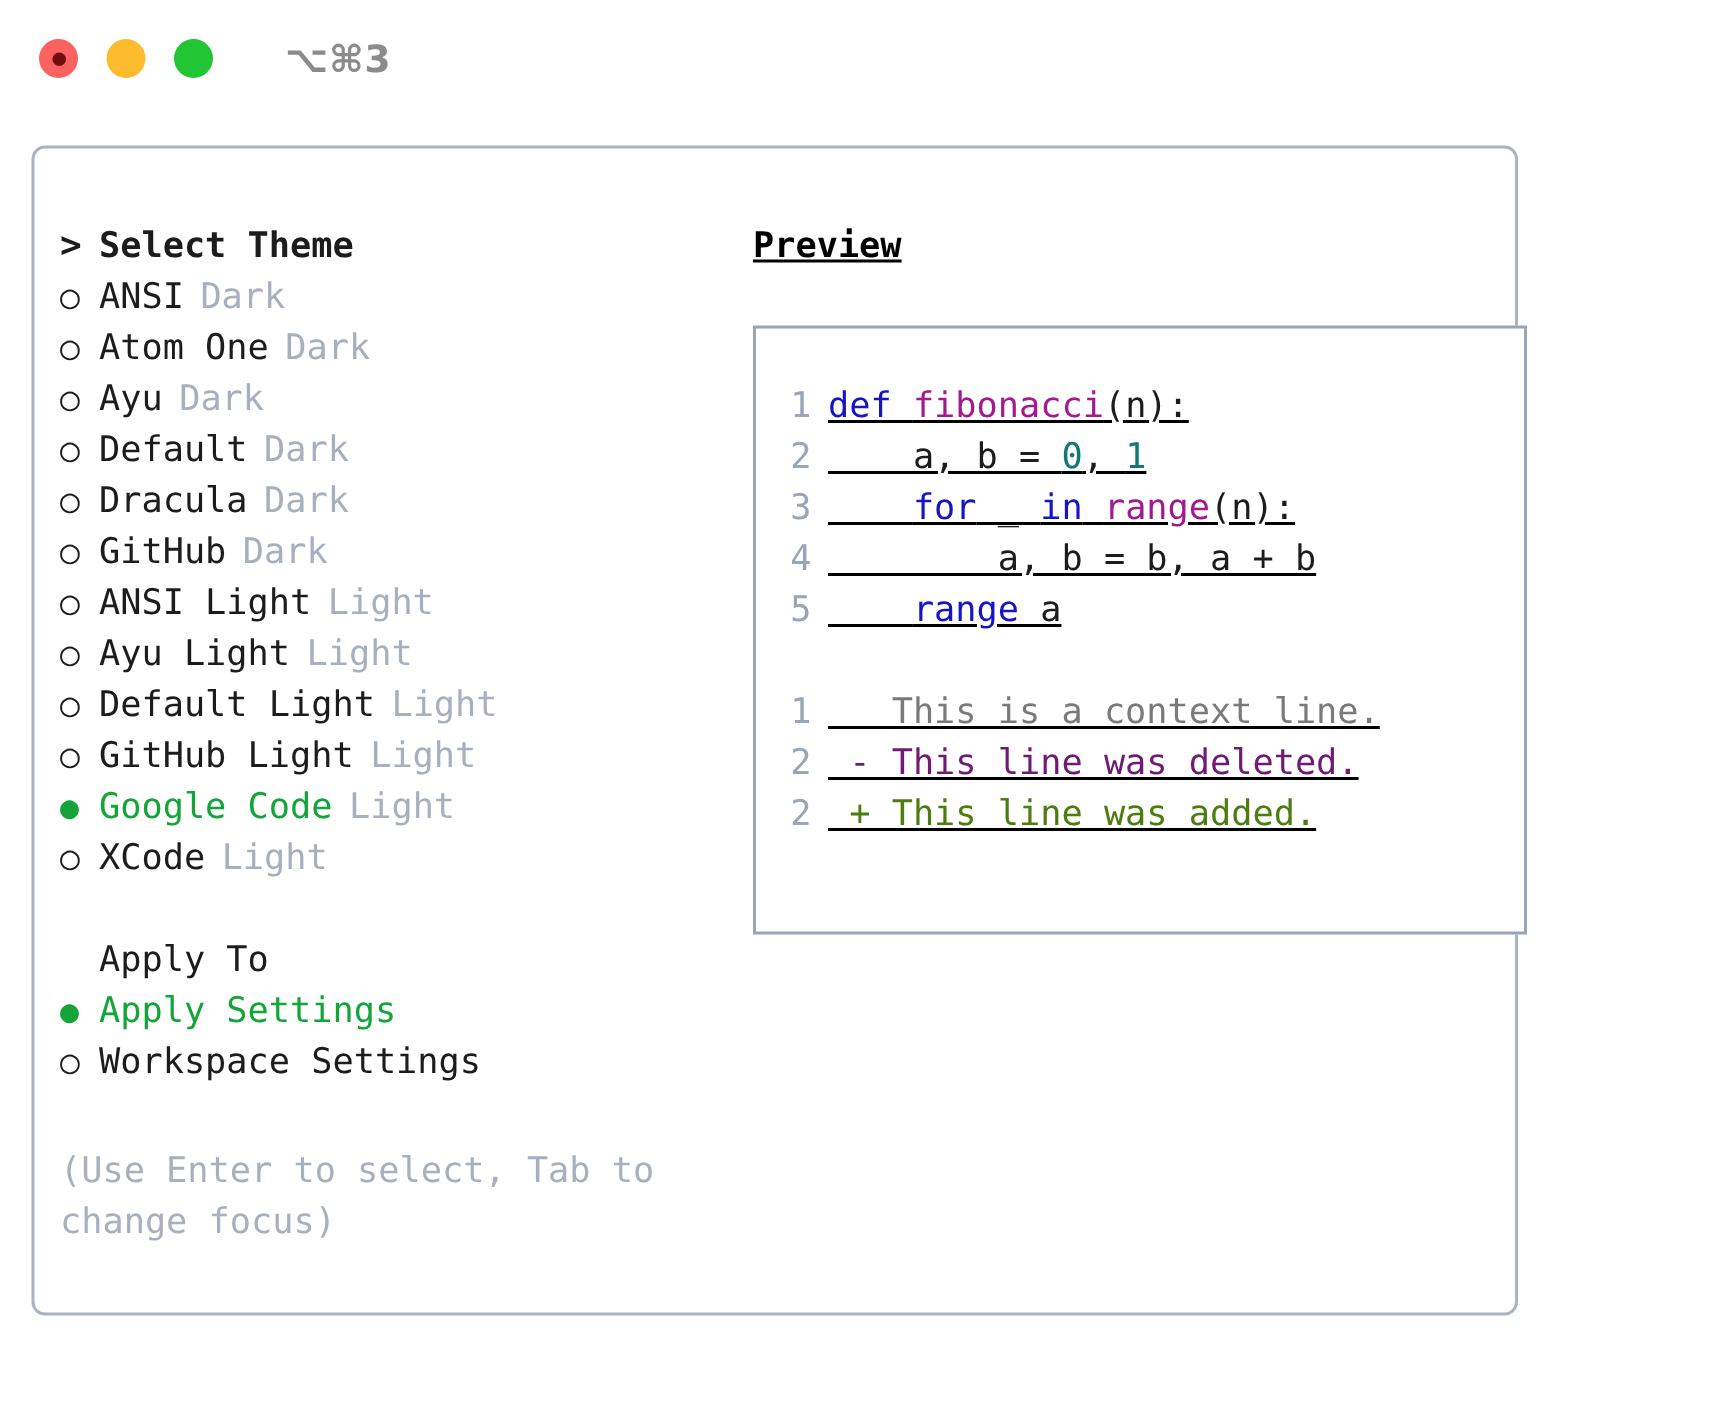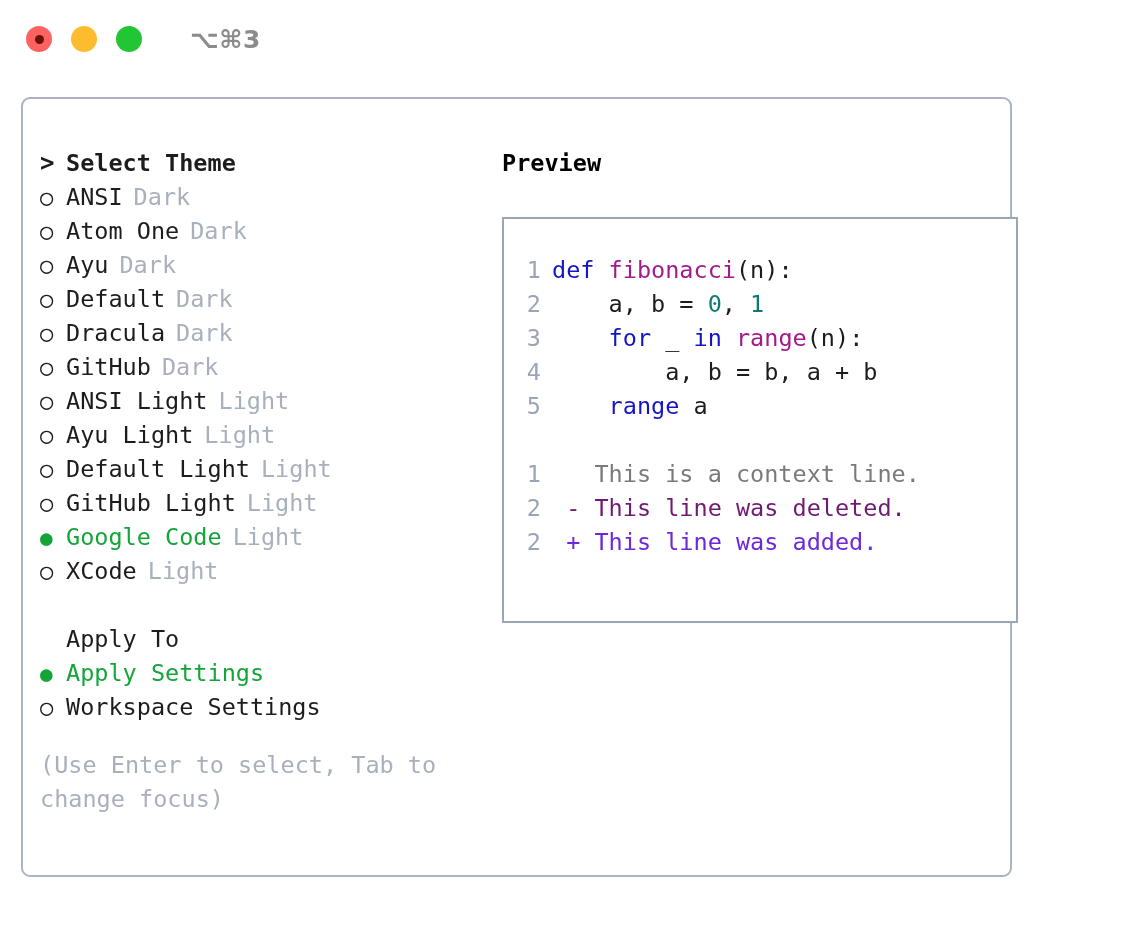--- a/index.html
+++ b/index.html
@@ -114,33 +114,34 @@
     font-weight: bold;
     color: #000000;
   }
   .row .suffix {
     color: #a8b0bd;
     margin-left: 11px;
   }
   .spacer { height: 34px; }
 
   .hint {
-    margin-top: 24px;
+    margin-top: 39px;
     font-size: 23.5px;
     line-height: 34px;
     color: #a8b0bd;
     width: 410px;
   }
 
   
   .right-col {
     position: absolute;
     left: 479px;
     top: 47px;
     width: 490px;
+    text-decoration: underline;
   }
   .preview-title {
     font-size: 23.5px;
     line-height: 34px;
     font-weight: bold;
     color: #000000;
   }
   .preview-box {
     margin-top: 37px;
     width: 516px;
@@ -164,21 +165,21 @@
     margin-right: 11px;
   }
   .code-gap { height: 34px; }
 
   .tok-kw   { color: #1515c4; }
   .tok-fn   { color: #a21a8d; }
   .tok-num  { color: #0f7a72; }
   .tok-plain{ color: #1c1c1c; }
   .tok-ctx  { color: #7a7a7a; }
   .tok-del  { color: #701a75; text-align: right; }
-  .tok-add  { color: #6d28d9; margin-top: 40px; }
+  .tok-add  { color: #4d7c0f; margin-top: 40px; }
 </style>
 </head>
 <body>
 
 <div class="titlebar">
   <div class="traffic-lights">
     <span class="tl-dot tl-close"></span>
     <span class="tl-dot tl-min"></span>
     <span class="tl-dot tl-max"></span>
   </div>

